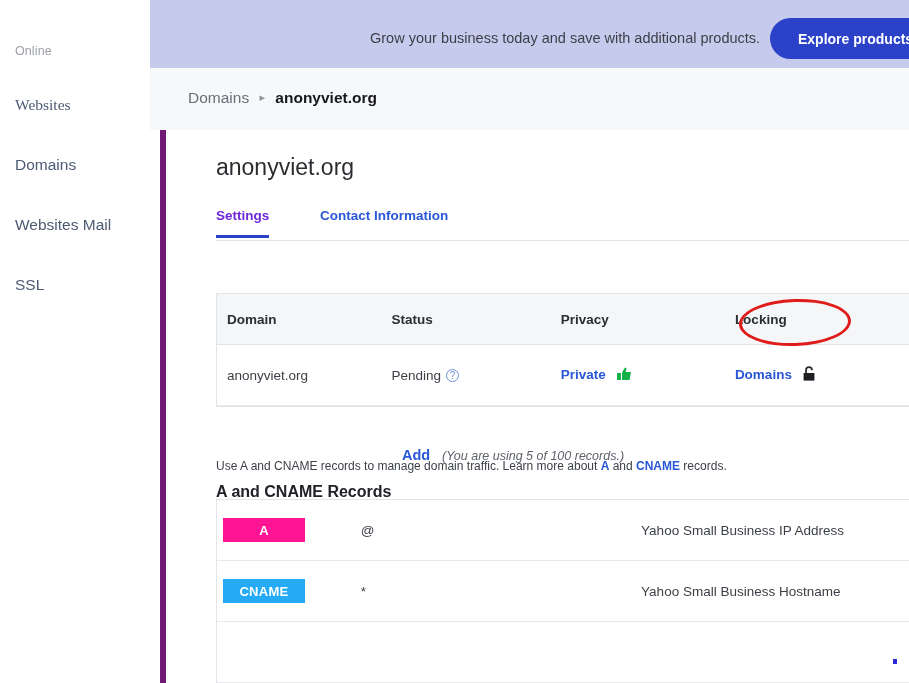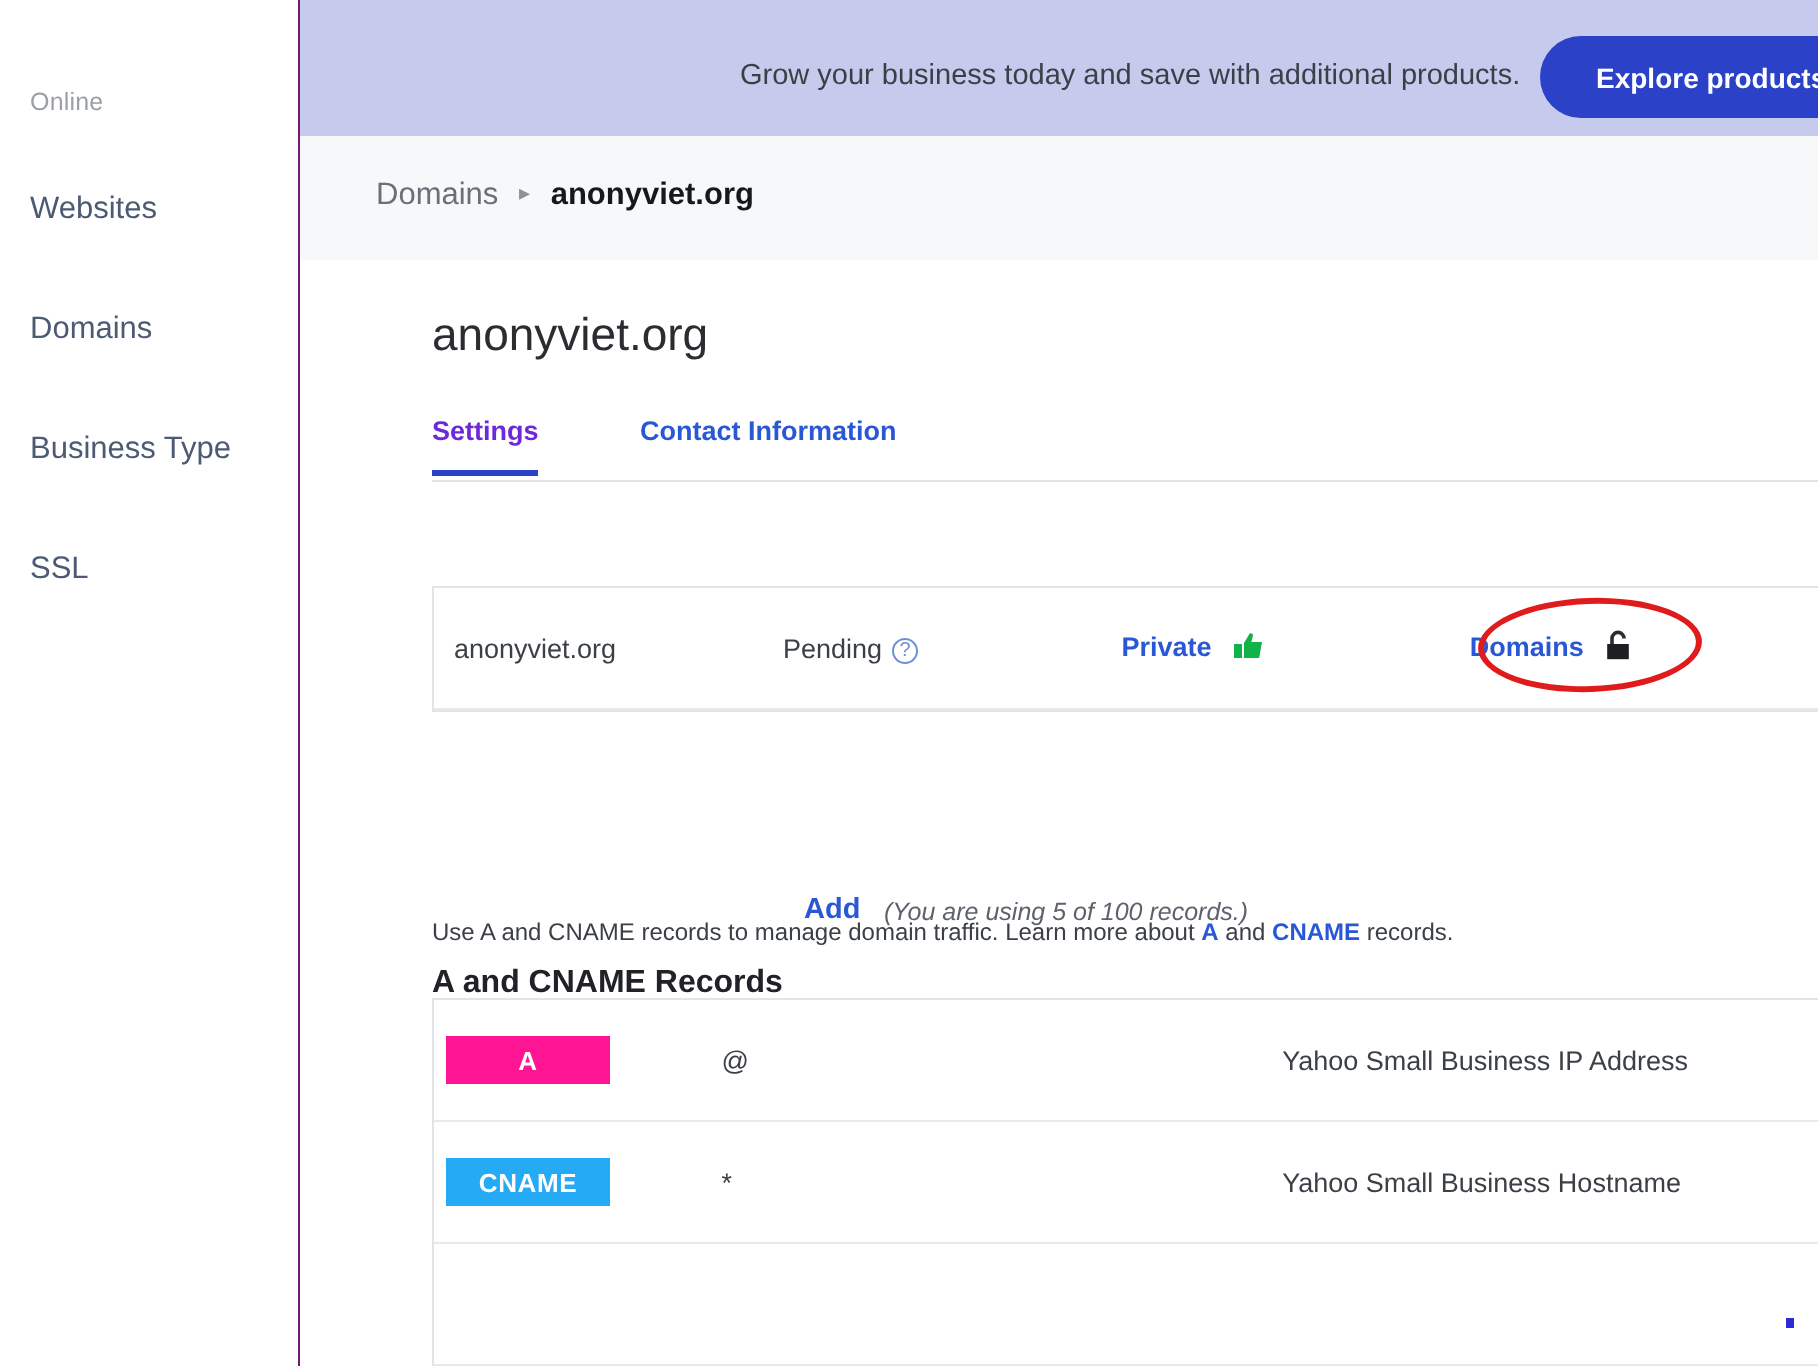--- a/index.html
+++ b/index.html
@@ -8,34 +8,34 @@
     overflow: hidden;
     background: #ffffff;
     font-family: "Liberation Sans", sans-serif;
     -webkit-font-smoothing: antialiased;
   }
   #app { position: relative; width: 909px; height: 683px; overflow: hidden; }
 
   
   .sidebar {
     position: absolute; left: 0; top: 0;
-    width: 150px; height: 683px;
+    width: 166px; height: 683px;
     background: #ffffff;
-    border-right: 1px solid #701a75;
+    border-right: 6px solid #701a75;
   }
   .side-section-label {
     position: absolute; left: 15px; top: 44px;
     font-size: 12.5px; color: #9b9fa6; letter-spacing: .1px;
   }
   .side-item {
     position: absolute; left: 15px;
     font-size: 15.5px; color: #4c5a73;
     white-space: nowrap; cursor: pointer;
   }
-  .side-item:nth-of-type(1) { top: 96px; }
+  .side-item:nth-of-type(1) { top: 96px; font-family: Liberation Serif, serif; }
   .side-item.i0 { top: 96px; }
   .side-item.i1 { top: 156px; }
   .side-item.i2 { top: 216px; }
   .side-item.i3 { top: 276px; }
 
   
   .banner {
     position: absolute; left: 150px; top: 0;
     width: 759px; height: 68px;
     background: #c6cbee;
@@ -197,21 +197,21 @@
 </style>
 </head>
 <body>
 
 <div id="app">
 
   <nav class="sidebar">
     <div class="side-section-label">Online</div>
     <a class="side-item i0">Websites</a>
     <a class="side-item i1">Domains</a>
-    <a class="side-item i2">Business Type</a>
+    <a class="side-item i2">Websites Mail</a>
     <a class="side-item i3">SSL</a>
   </nav>
 
   <div class="banner">
     <div class="banner-text">Grow your business today and save with additional products.</div>
     <button class="banner-btn">Explore products</button>
   </div>
 
   <div class="crumbstrip">
     <div class="crumb">
@@ -226,20 +226,26 @@
     <h1 class="page-title">anonyviet.org</h1>
 
     <div class="tabs">
       <div class="tab t0">Settings</div>
       <div class="tab t1">Contact Information</div>
     </div>
 
     <h2 class="sec-head sh1">Domain Summary</h2>
 
     <div class="tbl t-summary">
+      <div class="thead">
+        <div class="th c-dom">Domain</div>
+        <div class="th c-sta">Status</div>
+        <div class="th c-pri">Privacy</div>
+        <div class="th c-loc">Locking</div>
+      </div>
       <div class="trow">
         <div class="td c-dom">anonyviet.org</div>
         <div class="td c-sta">
           <span>Pending</span><span class="qmark">?</span>
         </div>
         <div class="td c-pri">
           <span class="link-blue">Private</span>
           <span class="ico">
             <svg width="15" height="14" viewBox="0 0 15 14">
               <rect x="0" y="6" width="4" height="7" fill="#12b24b"></rect>

